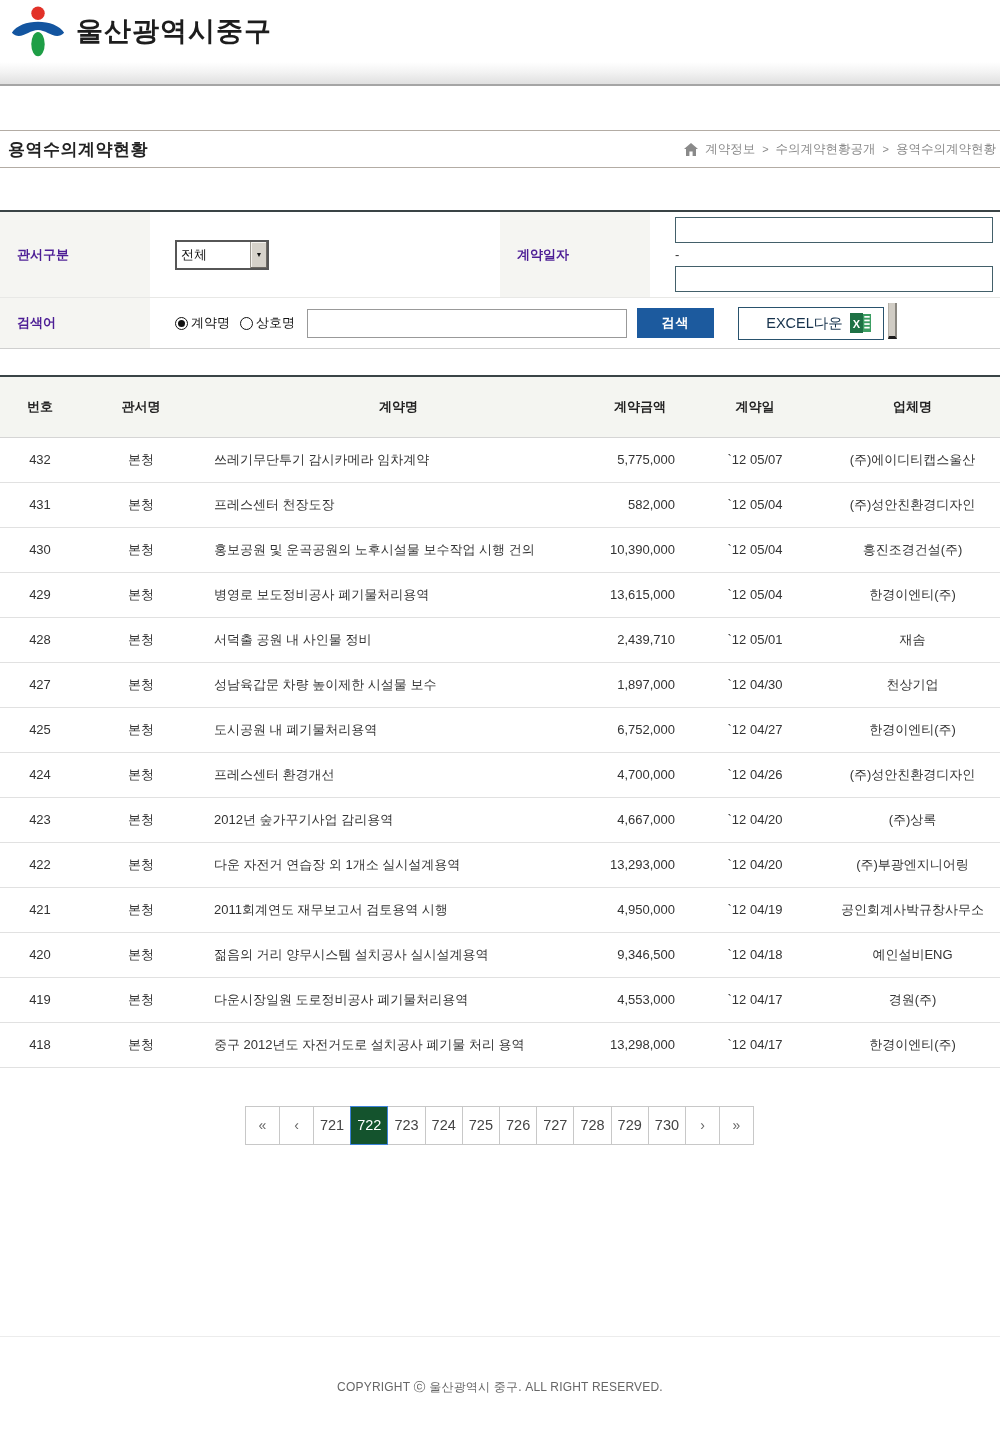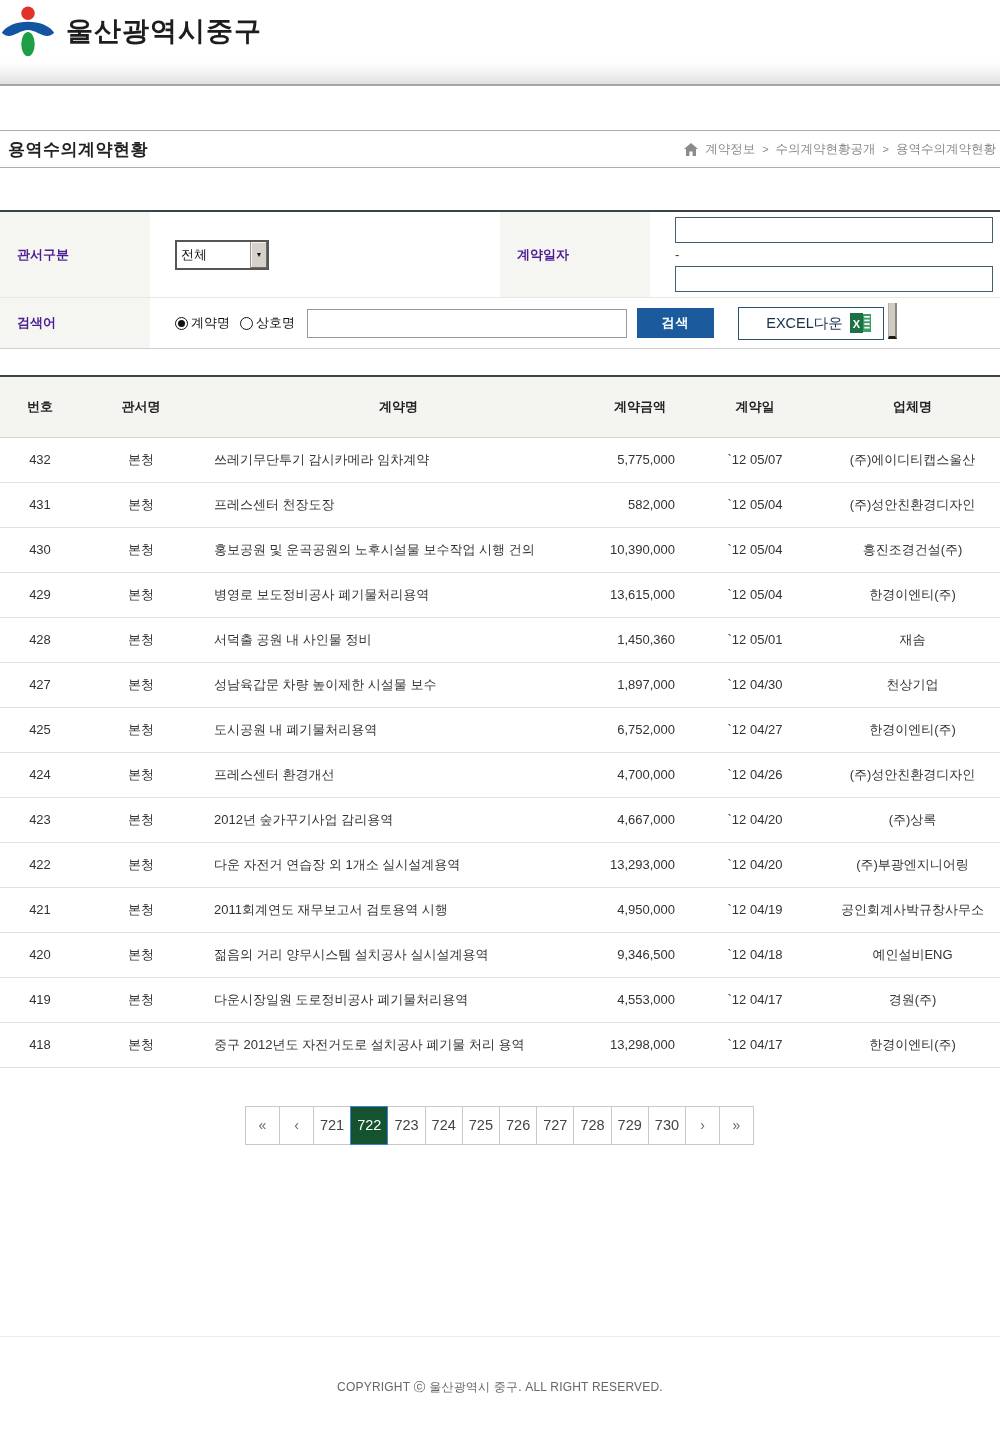--- a/index.html
+++ b/index.html
@@ -4,21 +4,21 @@
 <style>
   * { box-sizing: border-box; margin: 0; padding: 0; }
   html,body { width:1000px; }
   body {
     font-family: "Liberation Sans", "DejaVu Sans", sans-serif;
     background:#fff; color:#222;
   }
   .page { width:1000px; height:1452px; display:flex; flex-direction:column; overflow:hidden; background:#fff; }
 
   
-  .site-header { height:62px; display:flex; align-items:center; background:#fff; }
+  .site-header { height:62px; display:flex; align-items:center; padding-left:10px; background:#fff; }
   .logo { display:flex; align-items:center; gap:10px; cursor:pointer; }
   .logo-text { font-size:27px; font-weight:bold; color:#1d1d1d; letter-spacing:1px; }
   .header-band { height:24px; background:linear-gradient(to bottom,#ffffff 0%,#f3f3f3 45%,#e0e0e0 100%); border-bottom:2px solid #a5a5a5; }
   .gap-1 { height:44px; }
 
   
   .title-bar { height:38px; border-top:1px solid #b3aca4; border-bottom:1px solid #b3aca4;
     display:flex; align-items:center; justify-content:space-between; padding:0 4px 0 8px; }
   .page-title { font-size:17px; font-weight:bold; color:#222; letter-spacing:0.5px; }
   .breadcrumb { display:flex; align-items:center; gap:7px; font-size:12.5px; color:#8a8a8a; }
@@ -210,21 +210,21 @@
           <td>본청</td>
           <td class="left">병영로 보도정비공사 폐기물처리용역</td>
           <td class="right">13,615,000</td>
           <td>`12 05/04</td>
           <td>한경이엔티(주)</td>
         </tr>
         <tr>
           <td>428</td>
           <td>본청</td>
           <td class="left">서덕출 공원 내 사인물 정비</td>
-          <td class="right">1,450,360</td>
+          <td class="right">2,439,710</td>
           <td>`12 05/01</td>
           <td>재솜</td>
         </tr>
         <tr>
           <td>427</td>
           <td>본청</td>
           <td class="left">성남육갑문 차량 높이제한 시설물 보수</td>
           <td class="right">1,897,000</td>
           <td>`12 04/30</td>
           <td>천상기업</td>

